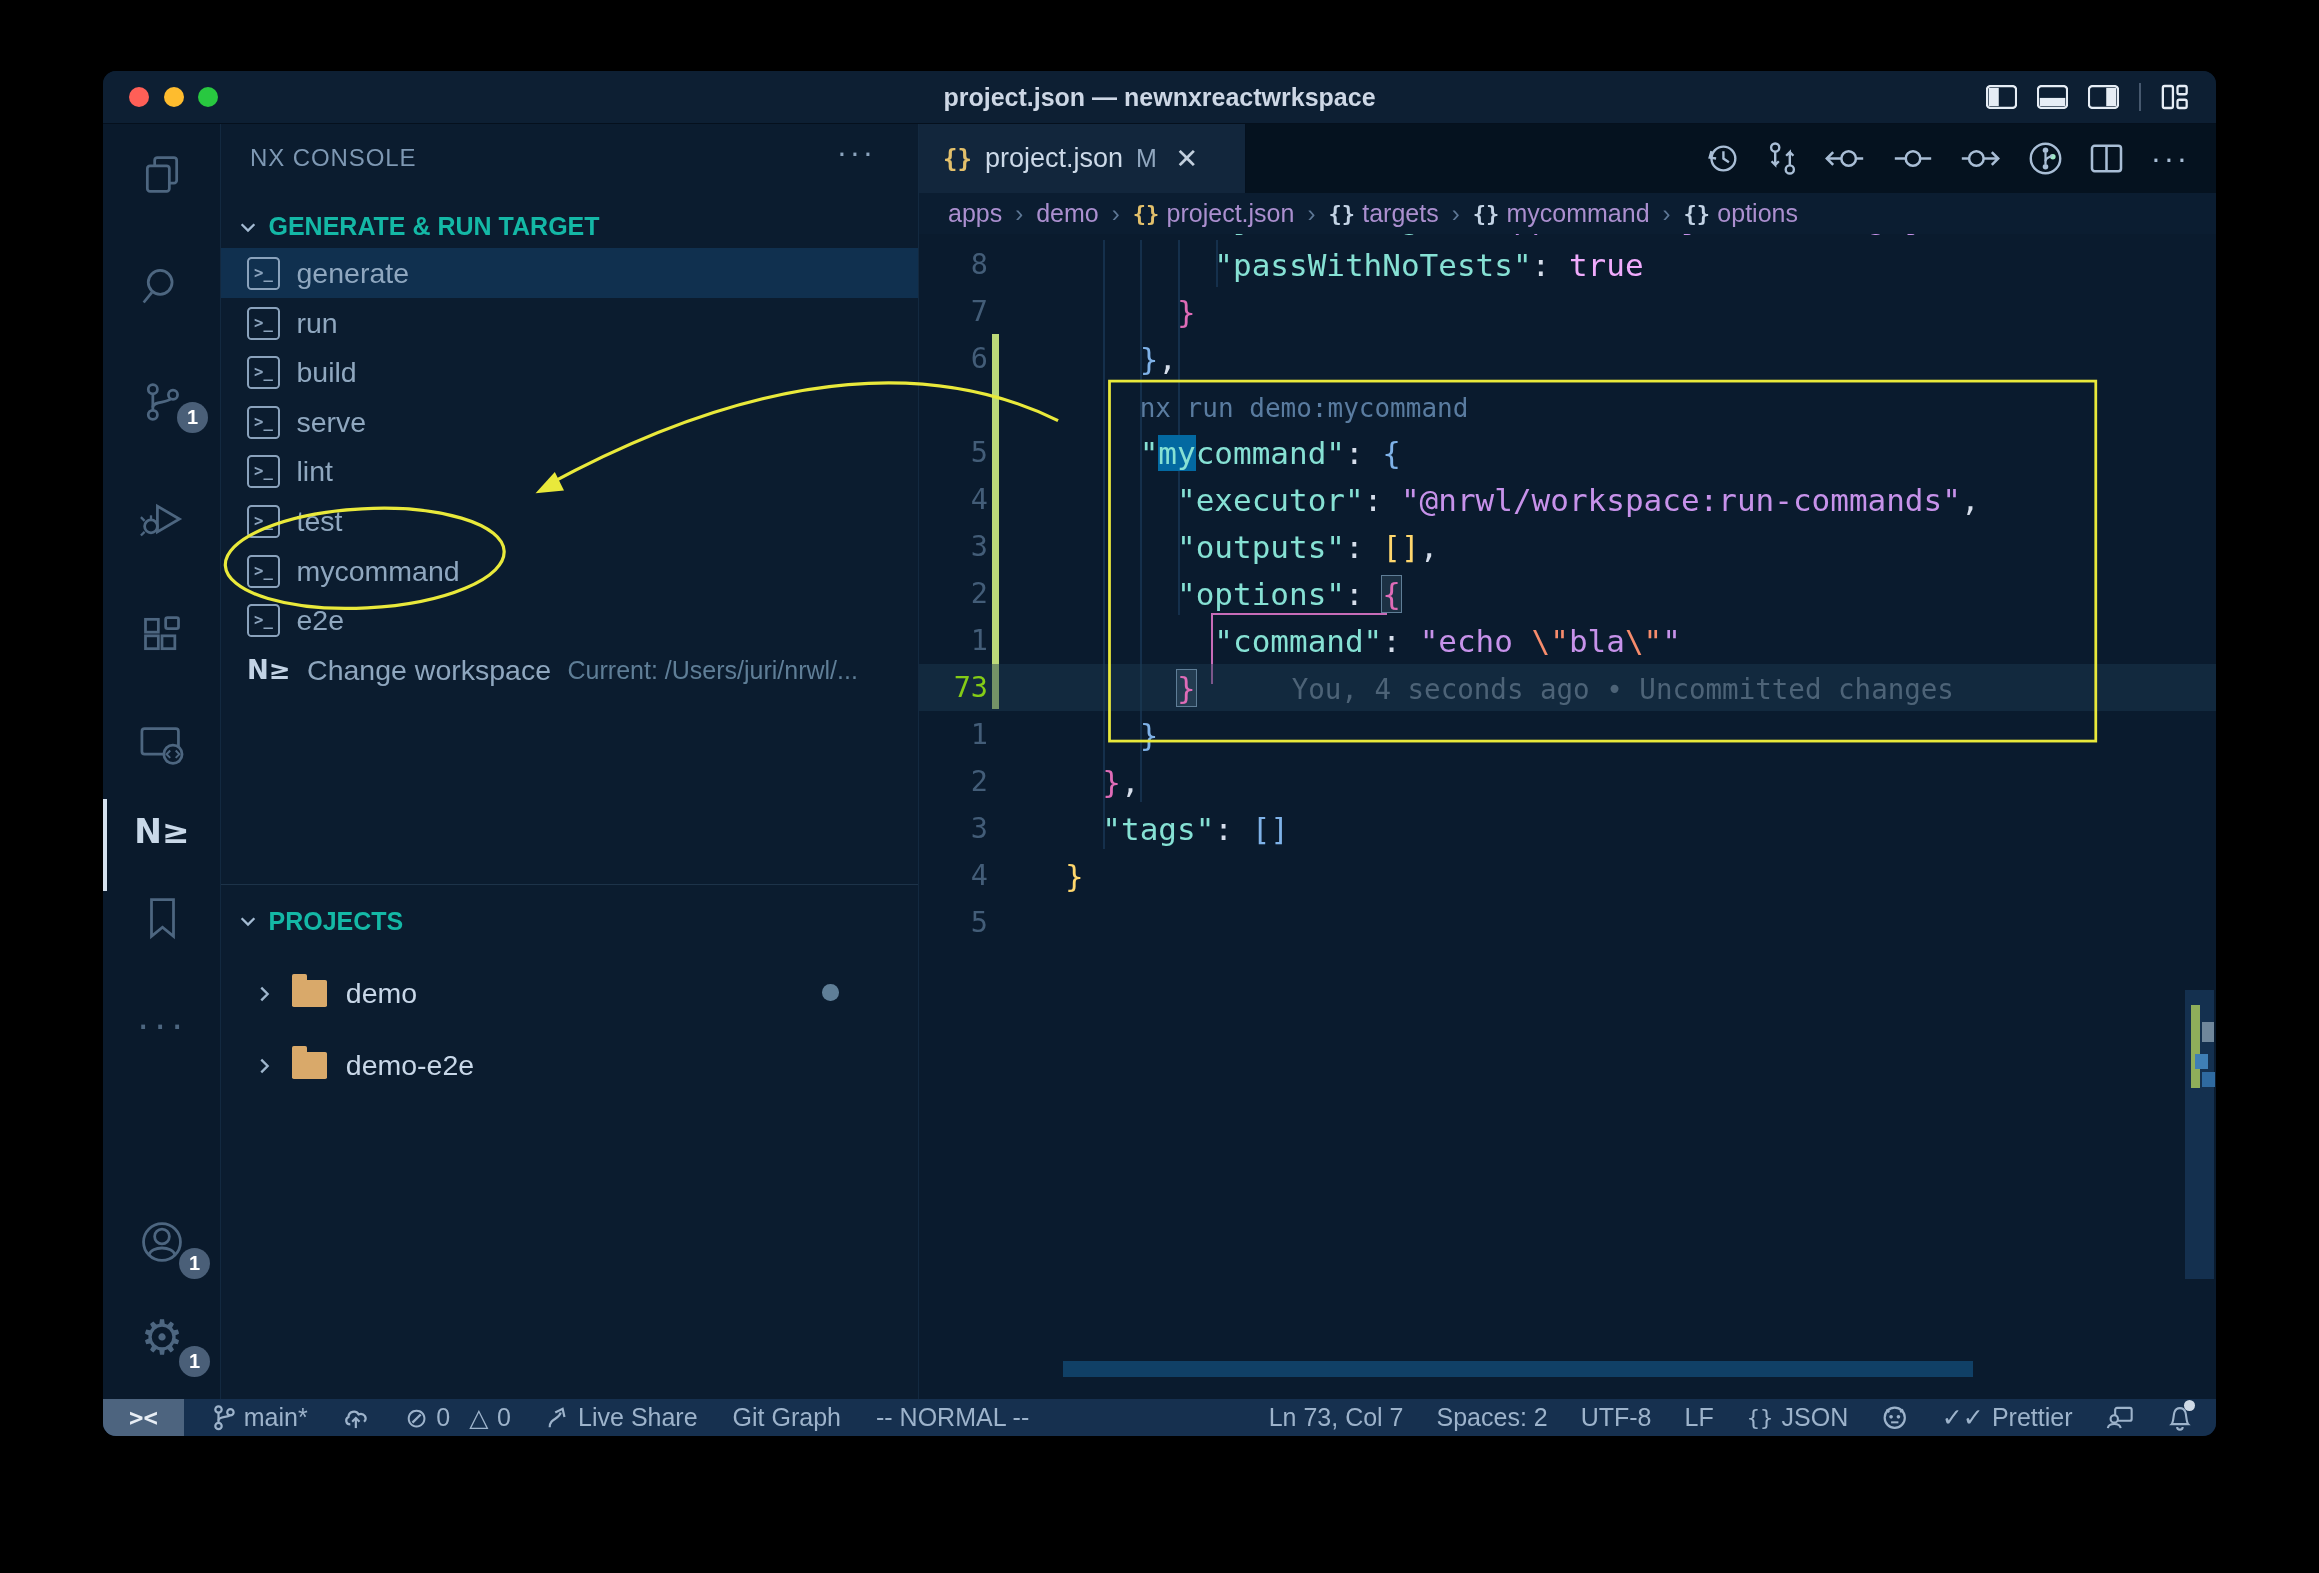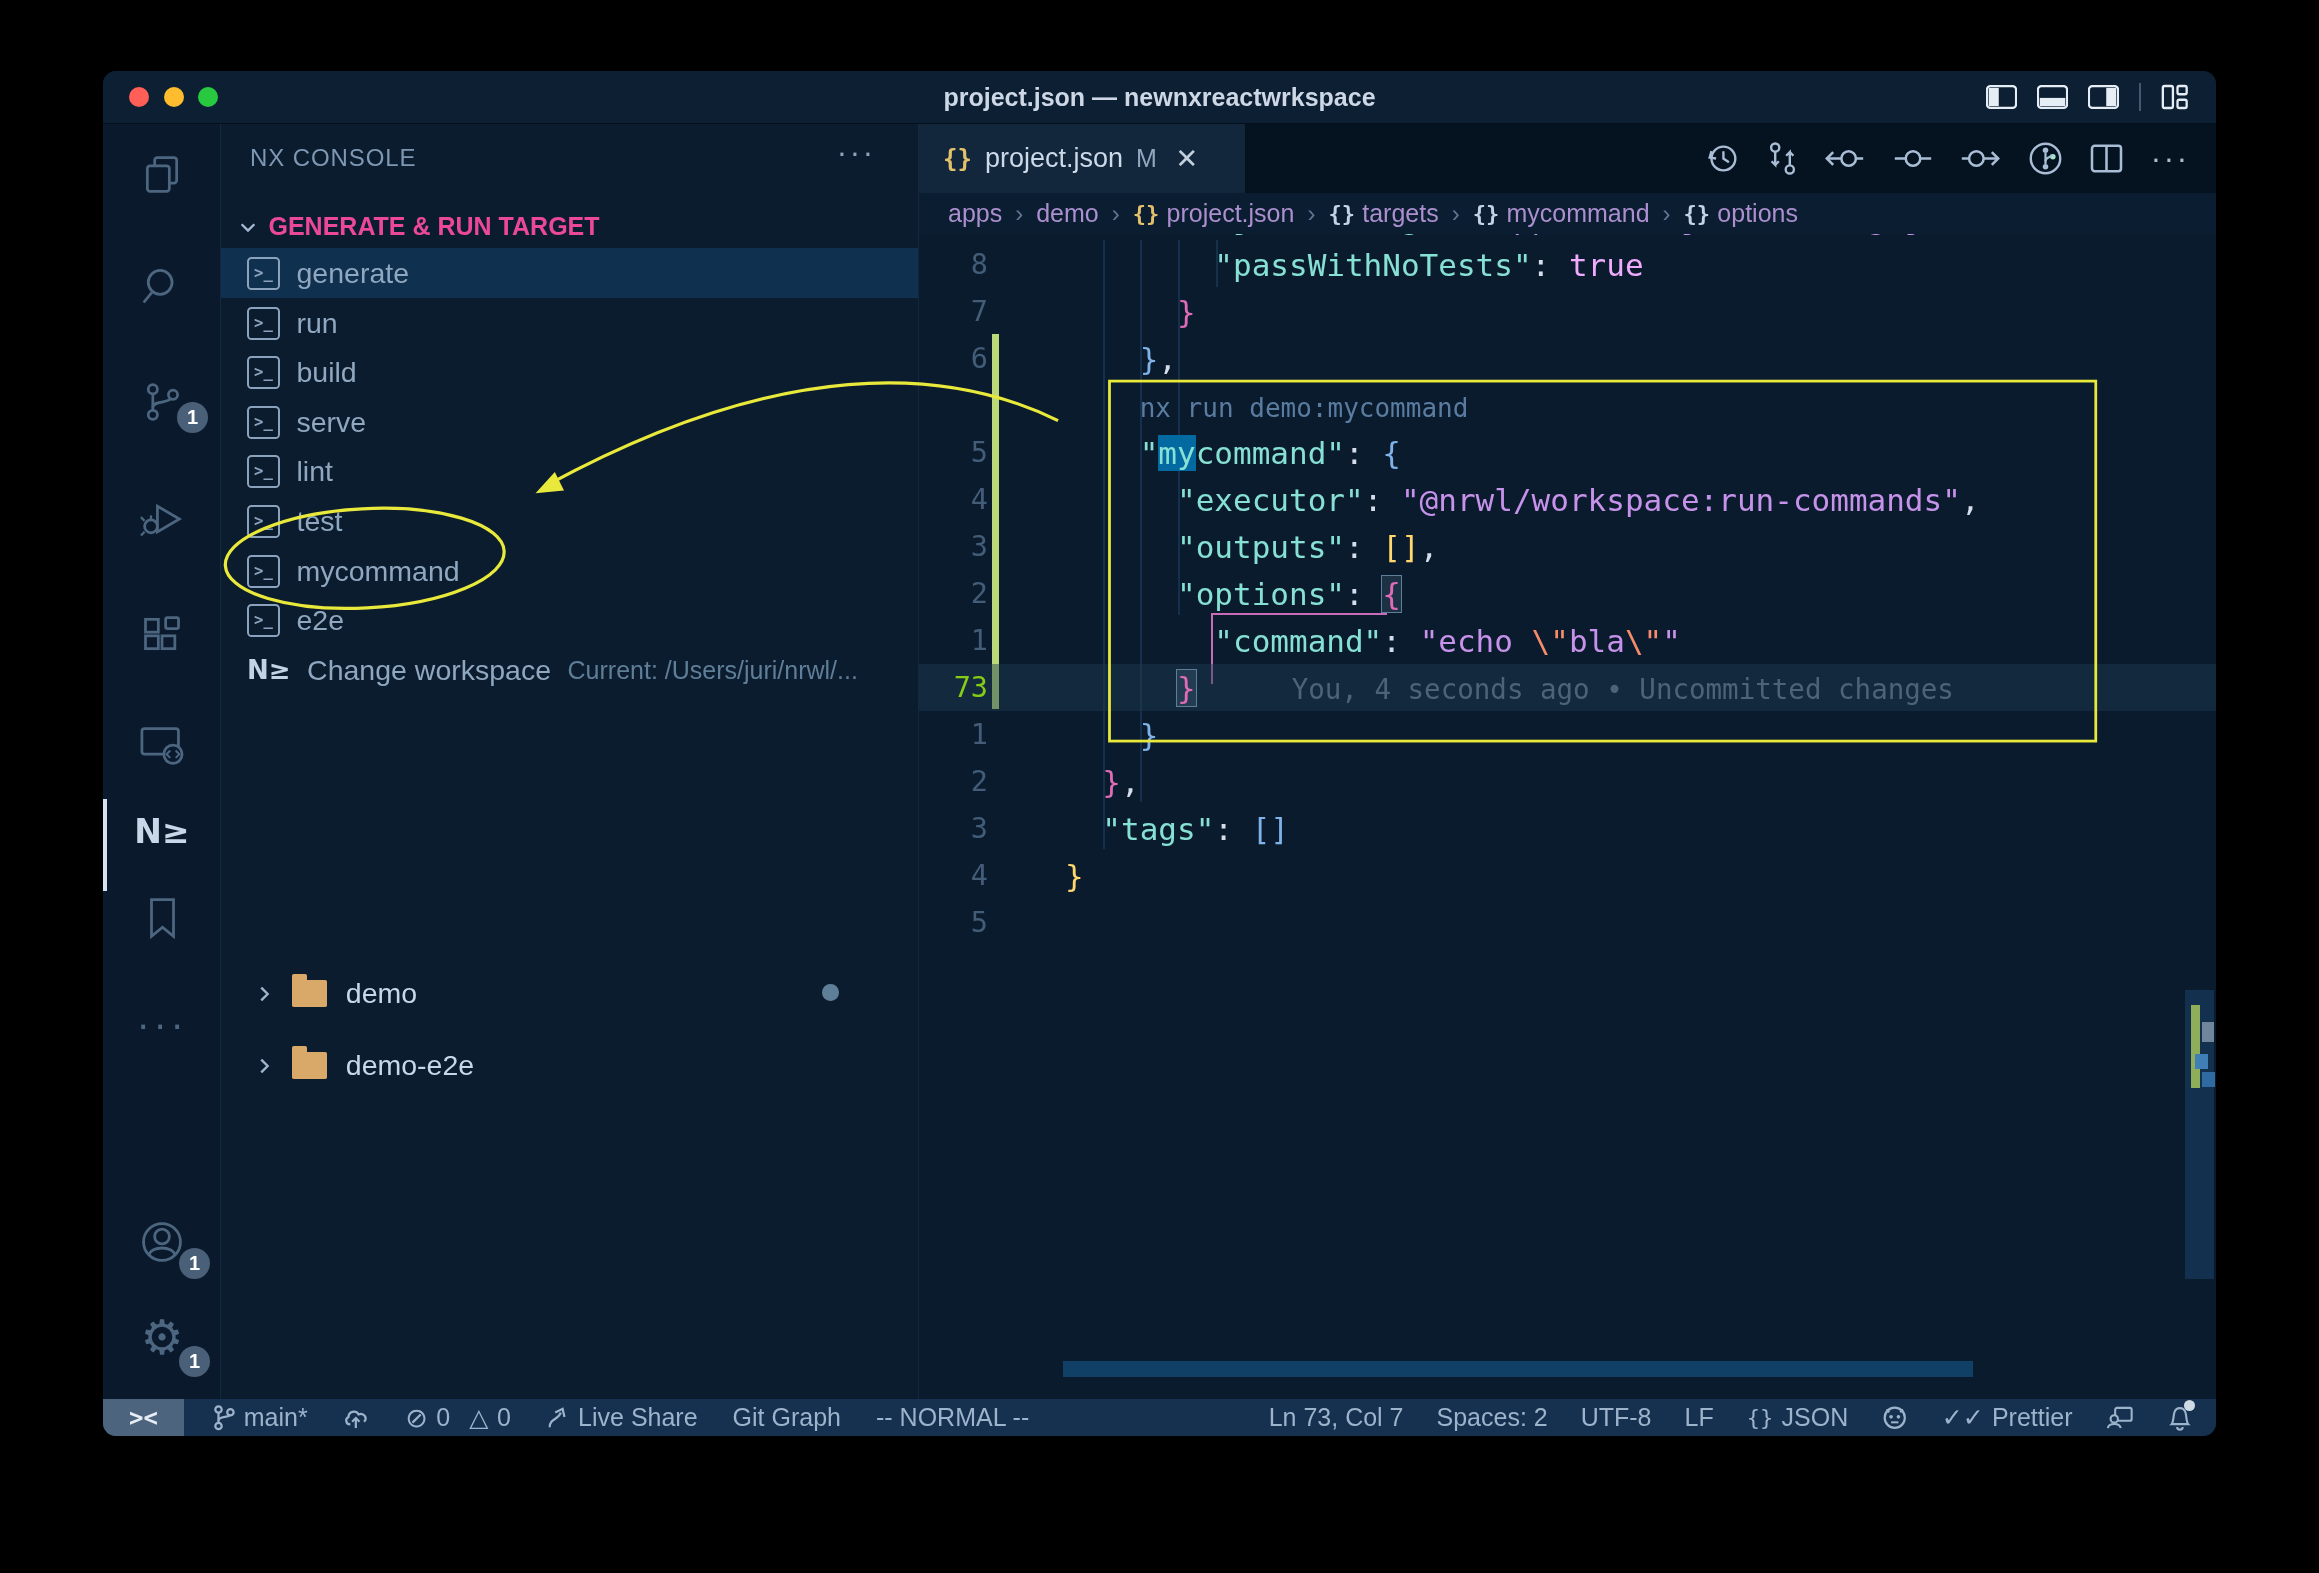--- a/index.html
+++ b/index.html
@@ -29,21 +29,21 @@
   .ab-icon.active { color:#c9d8e8; }
   .ab-active-bar { position:absolute; left:0; width:3.7px; background:#d5e2ef; }
   .badge { position:absolute; min-width:31px; height:31px; border-radius:15.6px; background:#4a5f78;
            color:#fff; font-size:20px; font-weight:bold; display:flex; align-items:center; justify-content:center; }
 
   
   .sidebar { position:relative; width:698px; background:#0b1c2f; border-right:0.9px solid #132940; }
   .sb-title { position:absolute; top:20px; left:29px; color:#7e98b3; font-size:24px; letter-spacing:0.9px; }
   .sb-menu { position:absolute; top:11px; right:42px; color:#8ba3bd; font-size:31px; letter-spacing:2.8px; }
   .sb-sec-head { position:absolute; left:0; width:100%; display:flex; align-items:center; gap:11px;
-                 color:#ec4899; font-weight:bold; font-size:25px; padding-left:16.5px;text-align:center; }
+                 color:#14b8a6; font-weight:bold; font-size:25px; padding-left:16.5px;text-align:center; }
   .sb-row { position:absolute; left:0; width:100%; height:50px; display:flex; align-items:center;
             padding-left:26px; gap:16.5px; color:#8fa7bf; font-size:28.5px; }
   .sb-row.selected { background:#10304f; }
   .term-ic { width:33px; height:33px; border:2.3px solid #8aa2bc; border-radius:4.6px; color:#8aa2bc;
              font-size:15.6px; font-weight:bold; display:flex; align-items:center; justify-content:center;
              font-family:"DejaVu Sans Mono", monospace; flex:0 0 auto; }
   .cw-desc { color:#5f7e97; font-size:25px; }
   .nx-mini { color:#c3d3e5; font-weight:bold; font-size:26px; font-family:"DejaVu Sans", sans-serif; }
   .proj-row { position:absolute; left:0; width:100%; height:73px; display:flex; align-items:center;
               padding-left:33px; gap:18.4px; color:#c8d7e8; font-size:28.5px; }
@@ -267,20 +267,28 @@
             <span>e2e</span>
           </div>
         </div>
 
       <div class="sb-row" style="top:521px">
         <span class="nx-mini">N≥</span>
         <span>Change workspace</span>
         <span class="cw-desc">Current: /Users/juri/nrwl/...</span>
       </div>
 
+      <div class="sb-sec-head hdr-band" style="top:760px;height:73px;">
+        <span class="chev">
+            <svg class="ic" width="20" height="20" viewBox="0 0 22 22">
+              <polyline points="4,8 11,15 18,8" fill="none" stroke="#a4bbd3" stroke-width="2.6"></polyline>
+            </svg>
+          </span>
+        <span>PROJECTS</span>
+      </div>
 
       <div id="projects">
           <div class="proj-row" style="top: 833px;">
             <span class="chev">
               <svg class="ic" width="20" height="20" viewBox="0 0 22 22">
                 <polyline points="8,4 15,11 8,18" fill="none" stroke="#9fb6cd" stroke-width="2.6"></polyline>
               </svg>
             </span>
             <span class="folder"></span>
             <span>demo</span>

